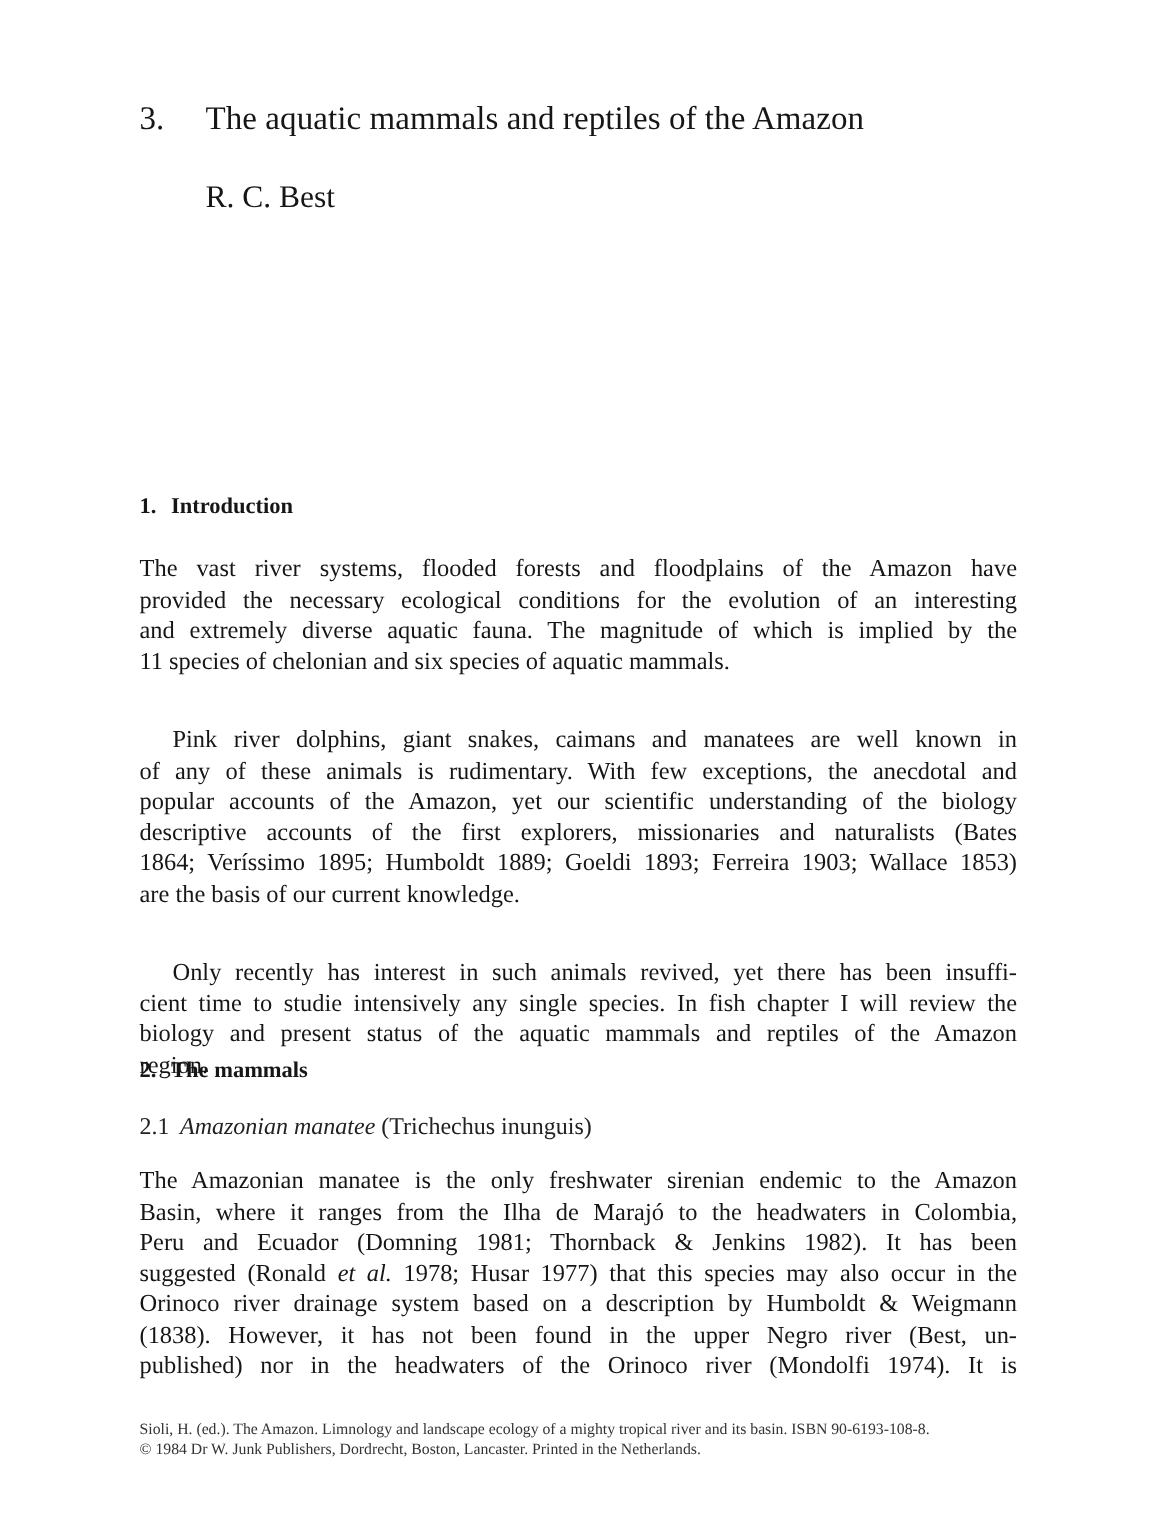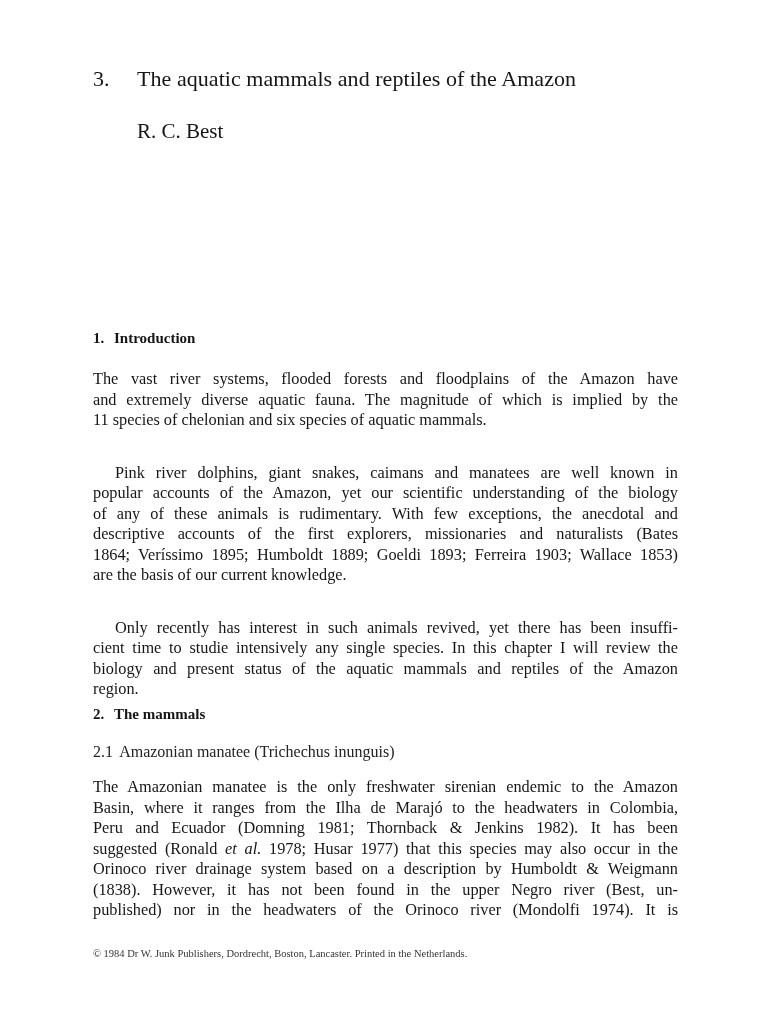--- a/index.html
+++ b/index.html
@@ -57,20 +57,21 @@
       left: 0;
       font-size: 16px;
       white-space: nowrap;
       color: #222;
     }
     .subsection-heading .num {
       display: inline-block;
       width: 23px;
     }
     .subsection-heading .it {
+      font-style: italic;
     }
     .para-block {
       position: absolute;
       left: 0;
       width: 585px;
       font-size: 16.3px;
       line-height: 20.5px;
     }
     .line {
       display: block;
@@ -112,34 +113,35 @@
 
   <div class="author">R. C. Best</div>
 
   <div class="section-heading" style="top:330px;">
     <span class="num">1.</span><span>Introduction</span>
   </div>
 
   <div class="para-block" style="top:369px;">
     <div>
         <span class="line">The vast river systems, flooded forests and floodplains of the Amazon have</span>
+        <span class="line">provided the necessary ecological conditions for the evolution of an interesting</span>
         <span class="line">and extremely diverse aquatic fauna. The magnitude of which is implied by the</span>
         <span class="line last">11 species of chelonian and six species of aquatic mammals.</span>
       </div>
     <div>
         <span class="line indent">Pink river dolphins, giant snakes, caimans and manatees are well known in</span>
+        <span class="line">of any of these animals is rudimentary. With few exceptions, the anecdotal and</span>
         <span class="line">popular accounts of the Amazon, yet our scientific understanding of the biology</span>
-        <span class="line">of any of these animals is rudimentary. With few exceptions, the anecdotal and</span>
         <span class="line">descriptive accounts of the first explorers, missionaries and naturalists (Bates</span>
         <span class="line">1864; Veríssimo 1895; Humboldt 1889; Goeldi 1893; Ferreira 1903; Wallace 1853)</span>
         <span class="line last">are the basis of our current knowledge.</span>
       </div>
     <div>
         <span class="line indent">Only recently has interest in such animals revived, yet there has been insuffi-</span>
-        <span class="line">cient time to studie intensively any single species. In this chapter I will review the</span>
+        <span class="line">cient time to studie intensively any single species. In fish chapter I will review the</span>
         <span class="line">biology and present status of the aquatic mammals and reptiles of the Amazon</span>
         <span class="line last">region.</span>
       </div>
   </div>
 
   <div class="section-heading" style="top:706px;">
     <span class="num">2.</span><span>The mammals</span>
   </div>
 
   <div class="subsection-heading" style="top:743px;">
@@ -154,15 +156,16 @@
         <span class="line">Basin, where it ranges from the Ilha de Marajó to the headwaters in Colombia,</span>
         <span class="line">Peru and Ecuador (Domning 1981; Thornback &amp; Jenkins 1982). It has been</span>
         <span class="line">suggested (Ronald <em>et al.</em> 1978; Husar 1977) that this species may also occur in the</span>
         <span class="line">Orinoco river drainage system based on a description by Humboldt &amp; Weigmann</span>
         <span class="line">(1838). However, it has not been found in the upper Negro river (Best, un-</span>
         <span class="line">published) nor in the headwaters of the Orinoco river (Mondolfi 1974). It is</span>
       </div>
   </div>
 
   <div class="footer">
+    <span class="fline">Sioli, H. (ed.). The Amazon. Limnology and landscape ecology of a mighty tropical river and its basin. ISBN 90-6193-108-8.</span>
     <span class="fline">© 1984 Dr W. Junk Publishers, Dordrecht, Boston, Lancaster. Printed in the Netherlands.</span>
   </div>
 </div>
 
 </body></html>

